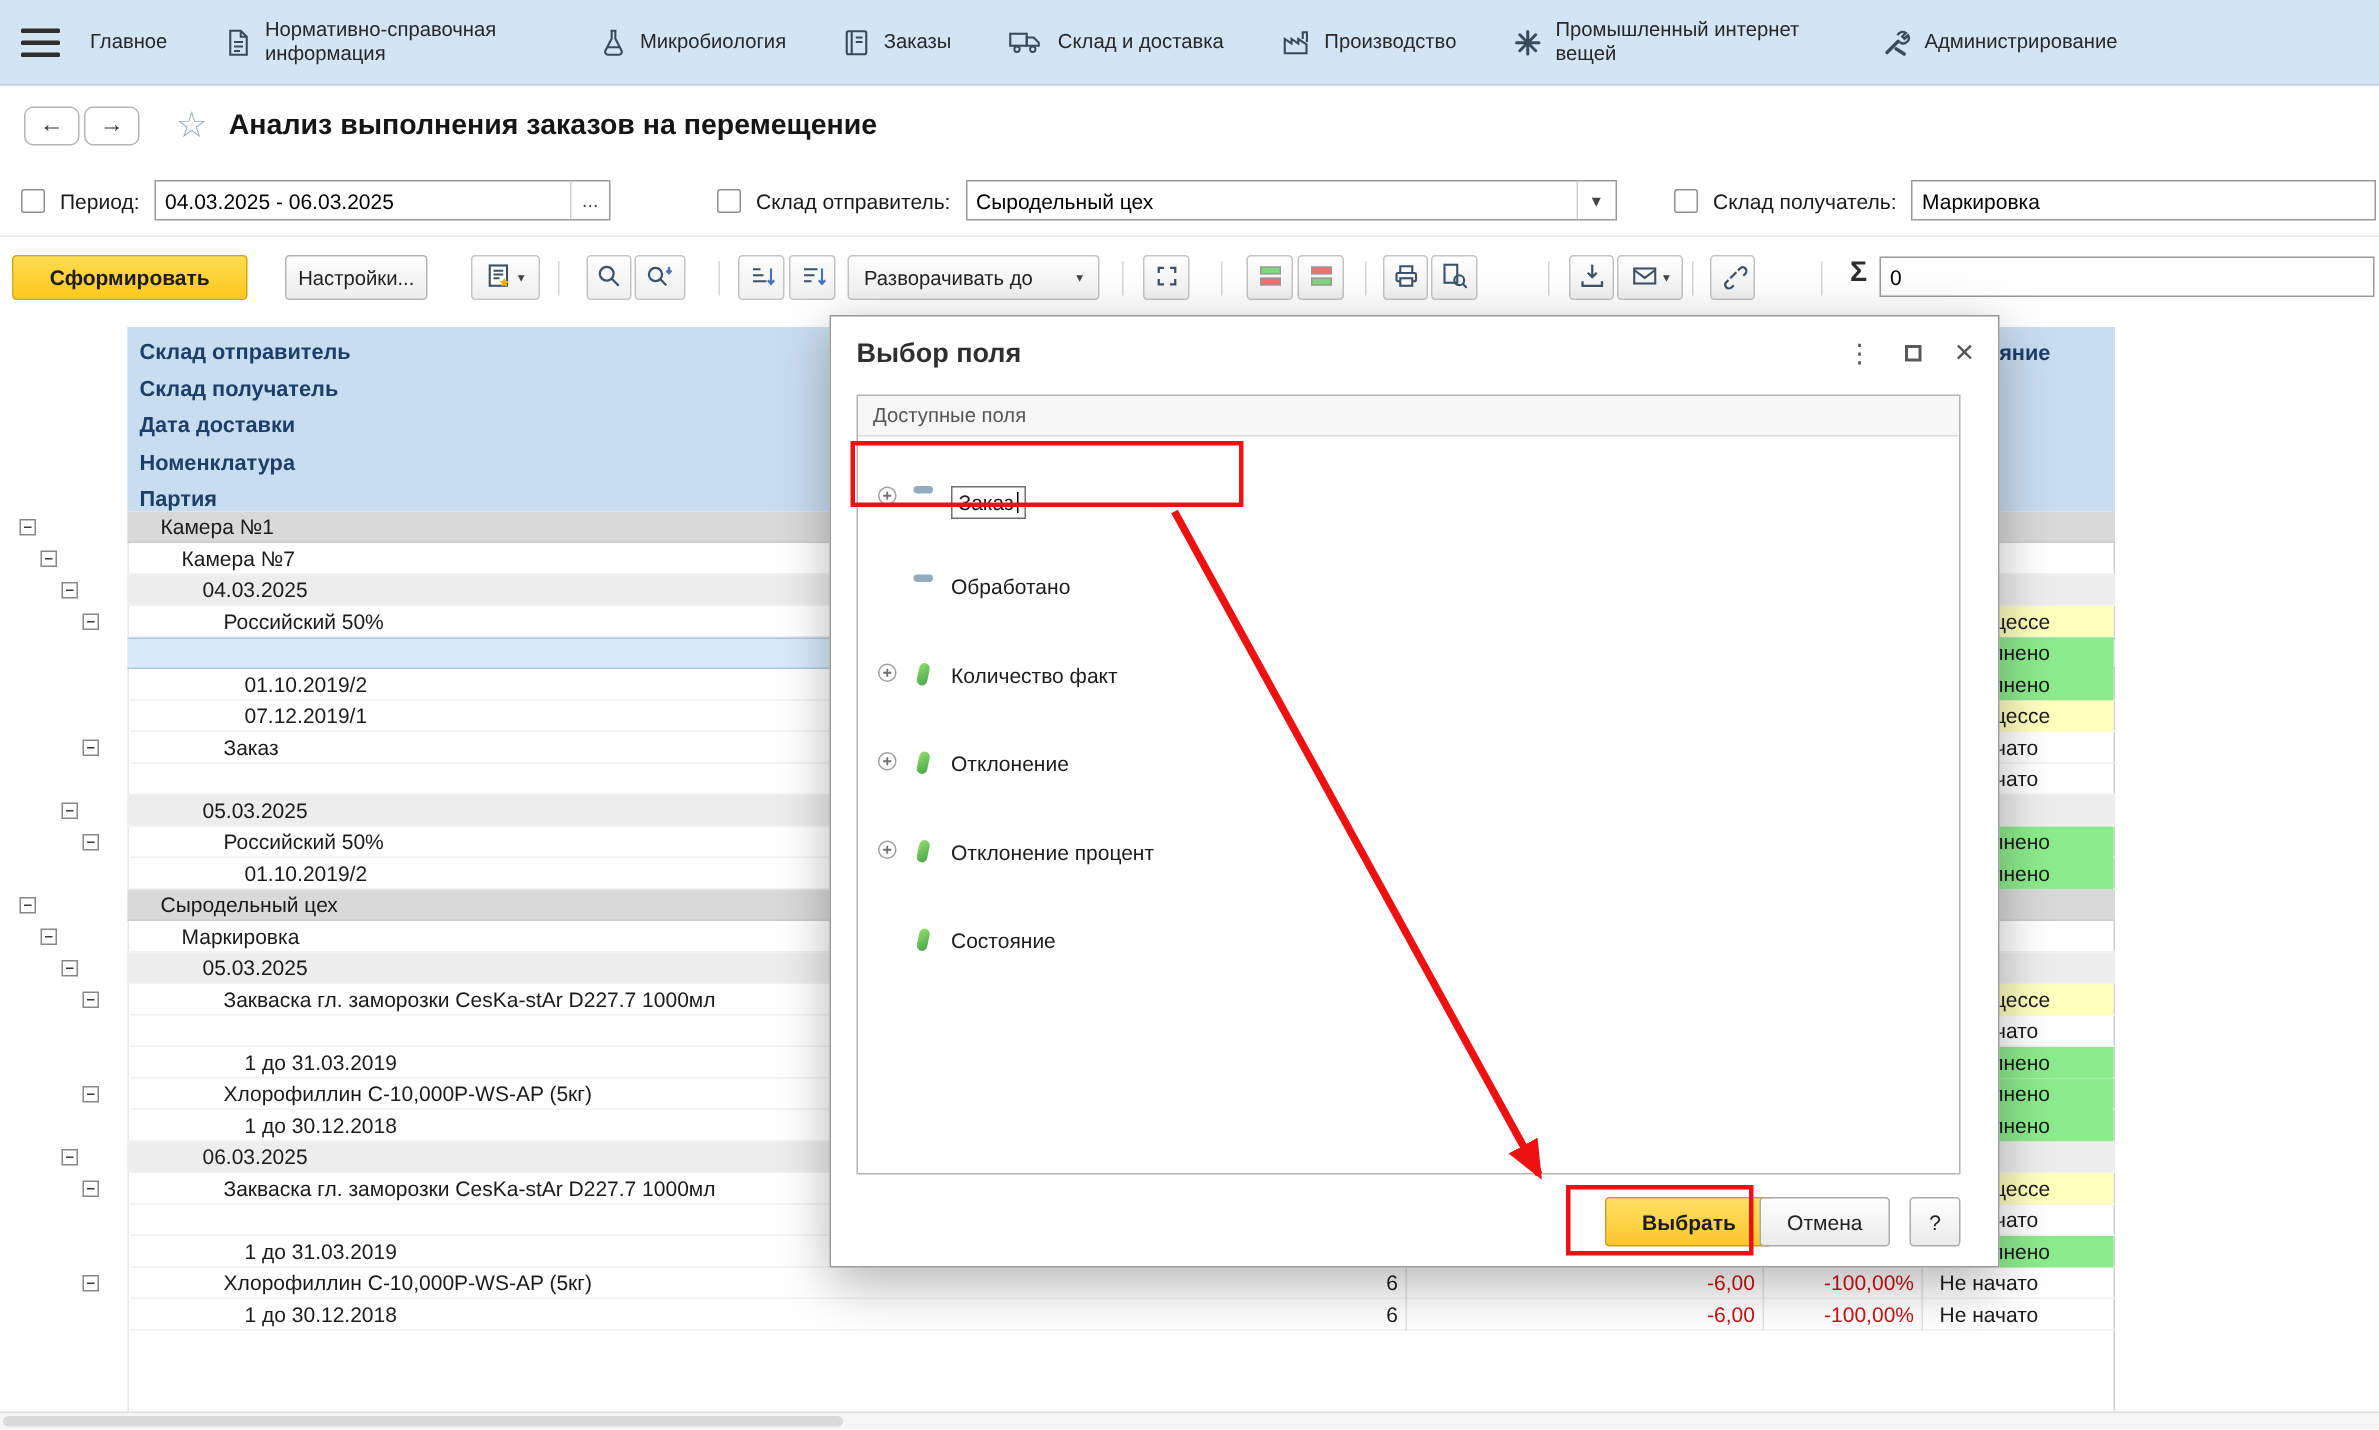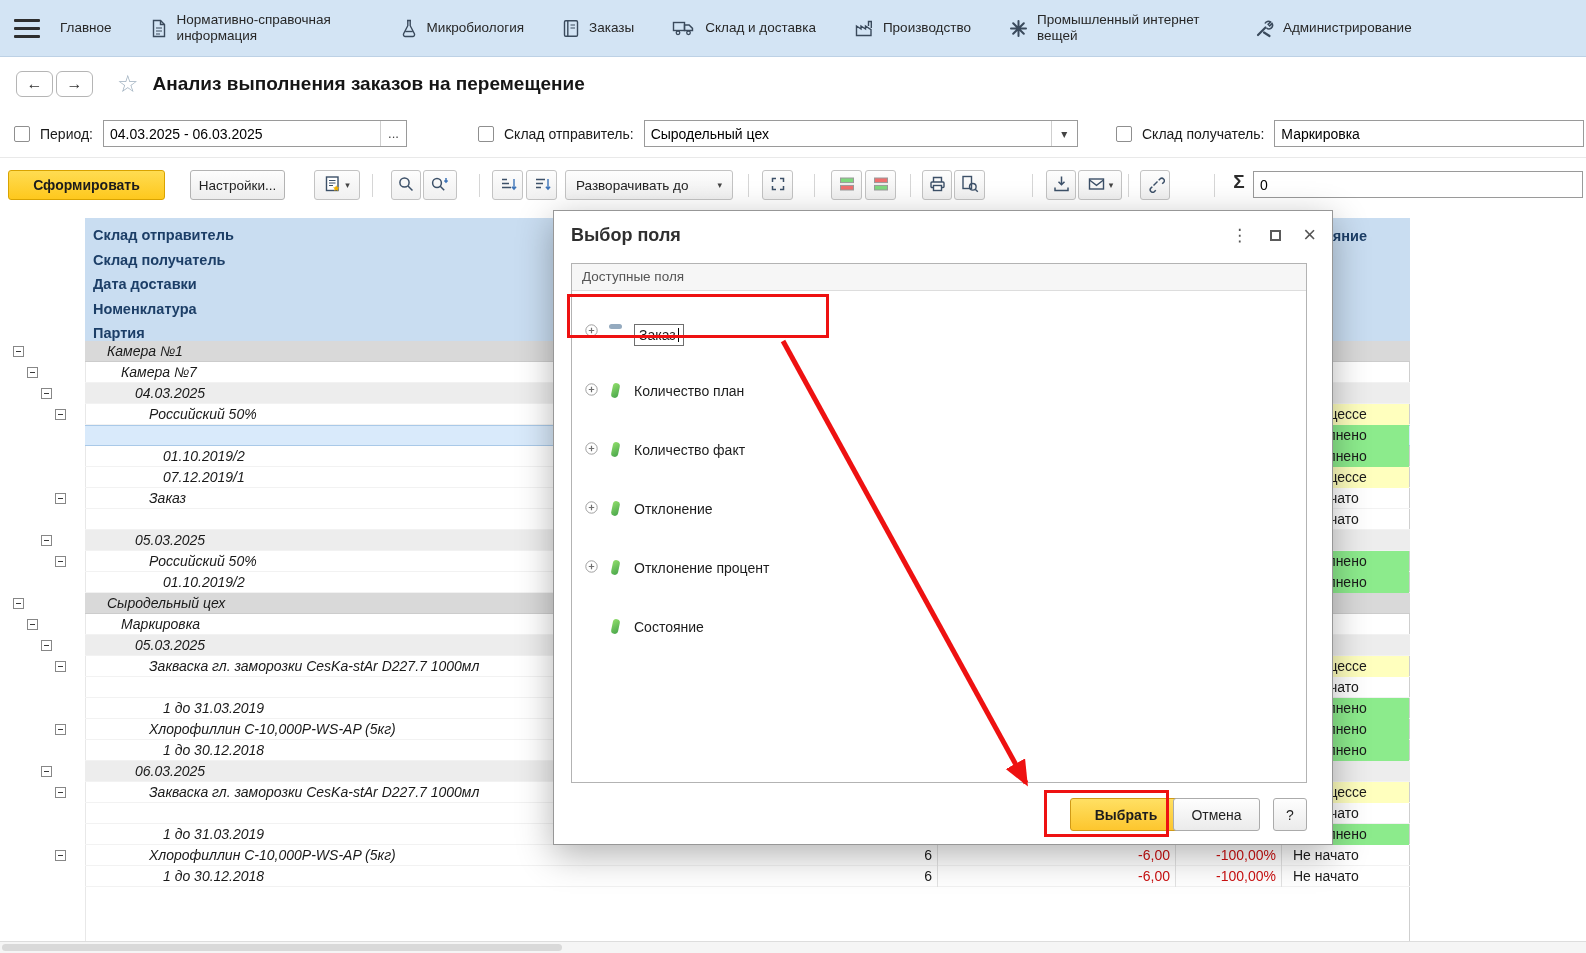--- a/index.html
+++ b/index.html
@@ -63,21 +63,21 @@
   .hstate{position:absolute;left:1205px;top:10px;font-weight:bold;font-size:14.5px;color:#1c3e67;}
   .rrows{position:absolute;left:0;top:129px;width:1410px;}
   .rrow{position:relative;height:21px;}
   .gutter{position:absolute;left:0;top:0;width:85px;height:21px;}
   .minus{position:absolute;top:5px;width:11px;height:11px;border:1px solid #878787;background:#fff;cursor:pointer;}
   .minus::after{content:"";position:absolute;left:2px;top:4px;width:5px;height:1px;background:#3a3a3a;}
   .rcontent{position:absolute;left:85px;width:1325px;top:0;height:21px;border-bottom:1px solid #f2f2f2;}
   .rcontent.dark{background:#d9d9d9;border-bottom-color:#cccccc;}
   .rcontent.date{background:#ededed;}
   .rcontent.hl{background:#d9eafb;border-top:1px solid #a9c9e8;border-bottom:1px solid #a9c9e8;}
-  .rlabel{display:inline-block;line-height:20px;white-space:nowrap;font-size:14px;font-style:italic;}
+  .rlabel{display:inline-block;line-height:20px;white-space:nowrap;font-size:14px;}
   .cell{position:absolute;top:0;height:21px;line-height:20px;font-size:14px;}
   .c-qty{left:852px;width:86px;text-align:right;padding-right:5px;border-right:1px solid #e2e2e2;}
   .c-dev{left:1076px;width:100px;text-align:right;padding-right:5px;color:#cc1111;border-right:1px solid #e2e2e2;}
   .c-devp{left:1181px;width:101px;text-align:right;padding-right:5px;color:#cc1111;border-right:1px solid #e2e2e2;}
   .c-status{left:1288px;width:121px;padding-left:5px;}
   .st-g{background:#8ceb8c;}
   .st-y{background:#ffffbe;}
 
   
   .hscroll{position:absolute;left:0;top:941px;width:1586px;height:12px;background:#f5f5f5;border-top:1px solid #ddd;}
@@ -540,30 +540,25 @@
             </span>
             <span class="dicon">
               <span class="fi-link"></span>
             </span>
             <span class="editbox">
               <span>Заказ</span>
               <span class="caret"></span>
             </span>
           </div>
           <div class="ditem">
-            <span class="dexp">
-              <svg width="13" height="13" viewBox="0 0 13 13">
-                <circle cx="6.5" cy="6.5" r="5.7" fill="#fff" stroke="#9f9f9f"></circle>
-                <path d="M6.5 3.8v5.4M3.8 6.5h5.4" stroke="#6f6f6f" stroke-width="1.2"></path>
-              </svg>
-            </span>
+            <span class="dexp"></span>
             <span class="dicon">
-              <span class="fi-val"></span>
-            </span>
-            <span class="dlabel">Количество план</span>
+              <span class="fi-link"></span>
+            </span>
+            <span class="dlabel">Обработано</span>
           </div>
           <div class="ditem">
             <span class="dexp">
               <svg width="13" height="13" viewBox="0 0 13 13">
                 <circle cx="6.5" cy="6.5" r="5.7" fill="#fff" stroke="#9f9f9f"></circle>
                 <path d="M6.5 3.8v5.4M3.8 6.5h5.4" stroke="#6f6f6f" stroke-width="1.2"></path>
               </svg>
             </span>
             <span class="dicon">
               <span class="fi-val"></span>

